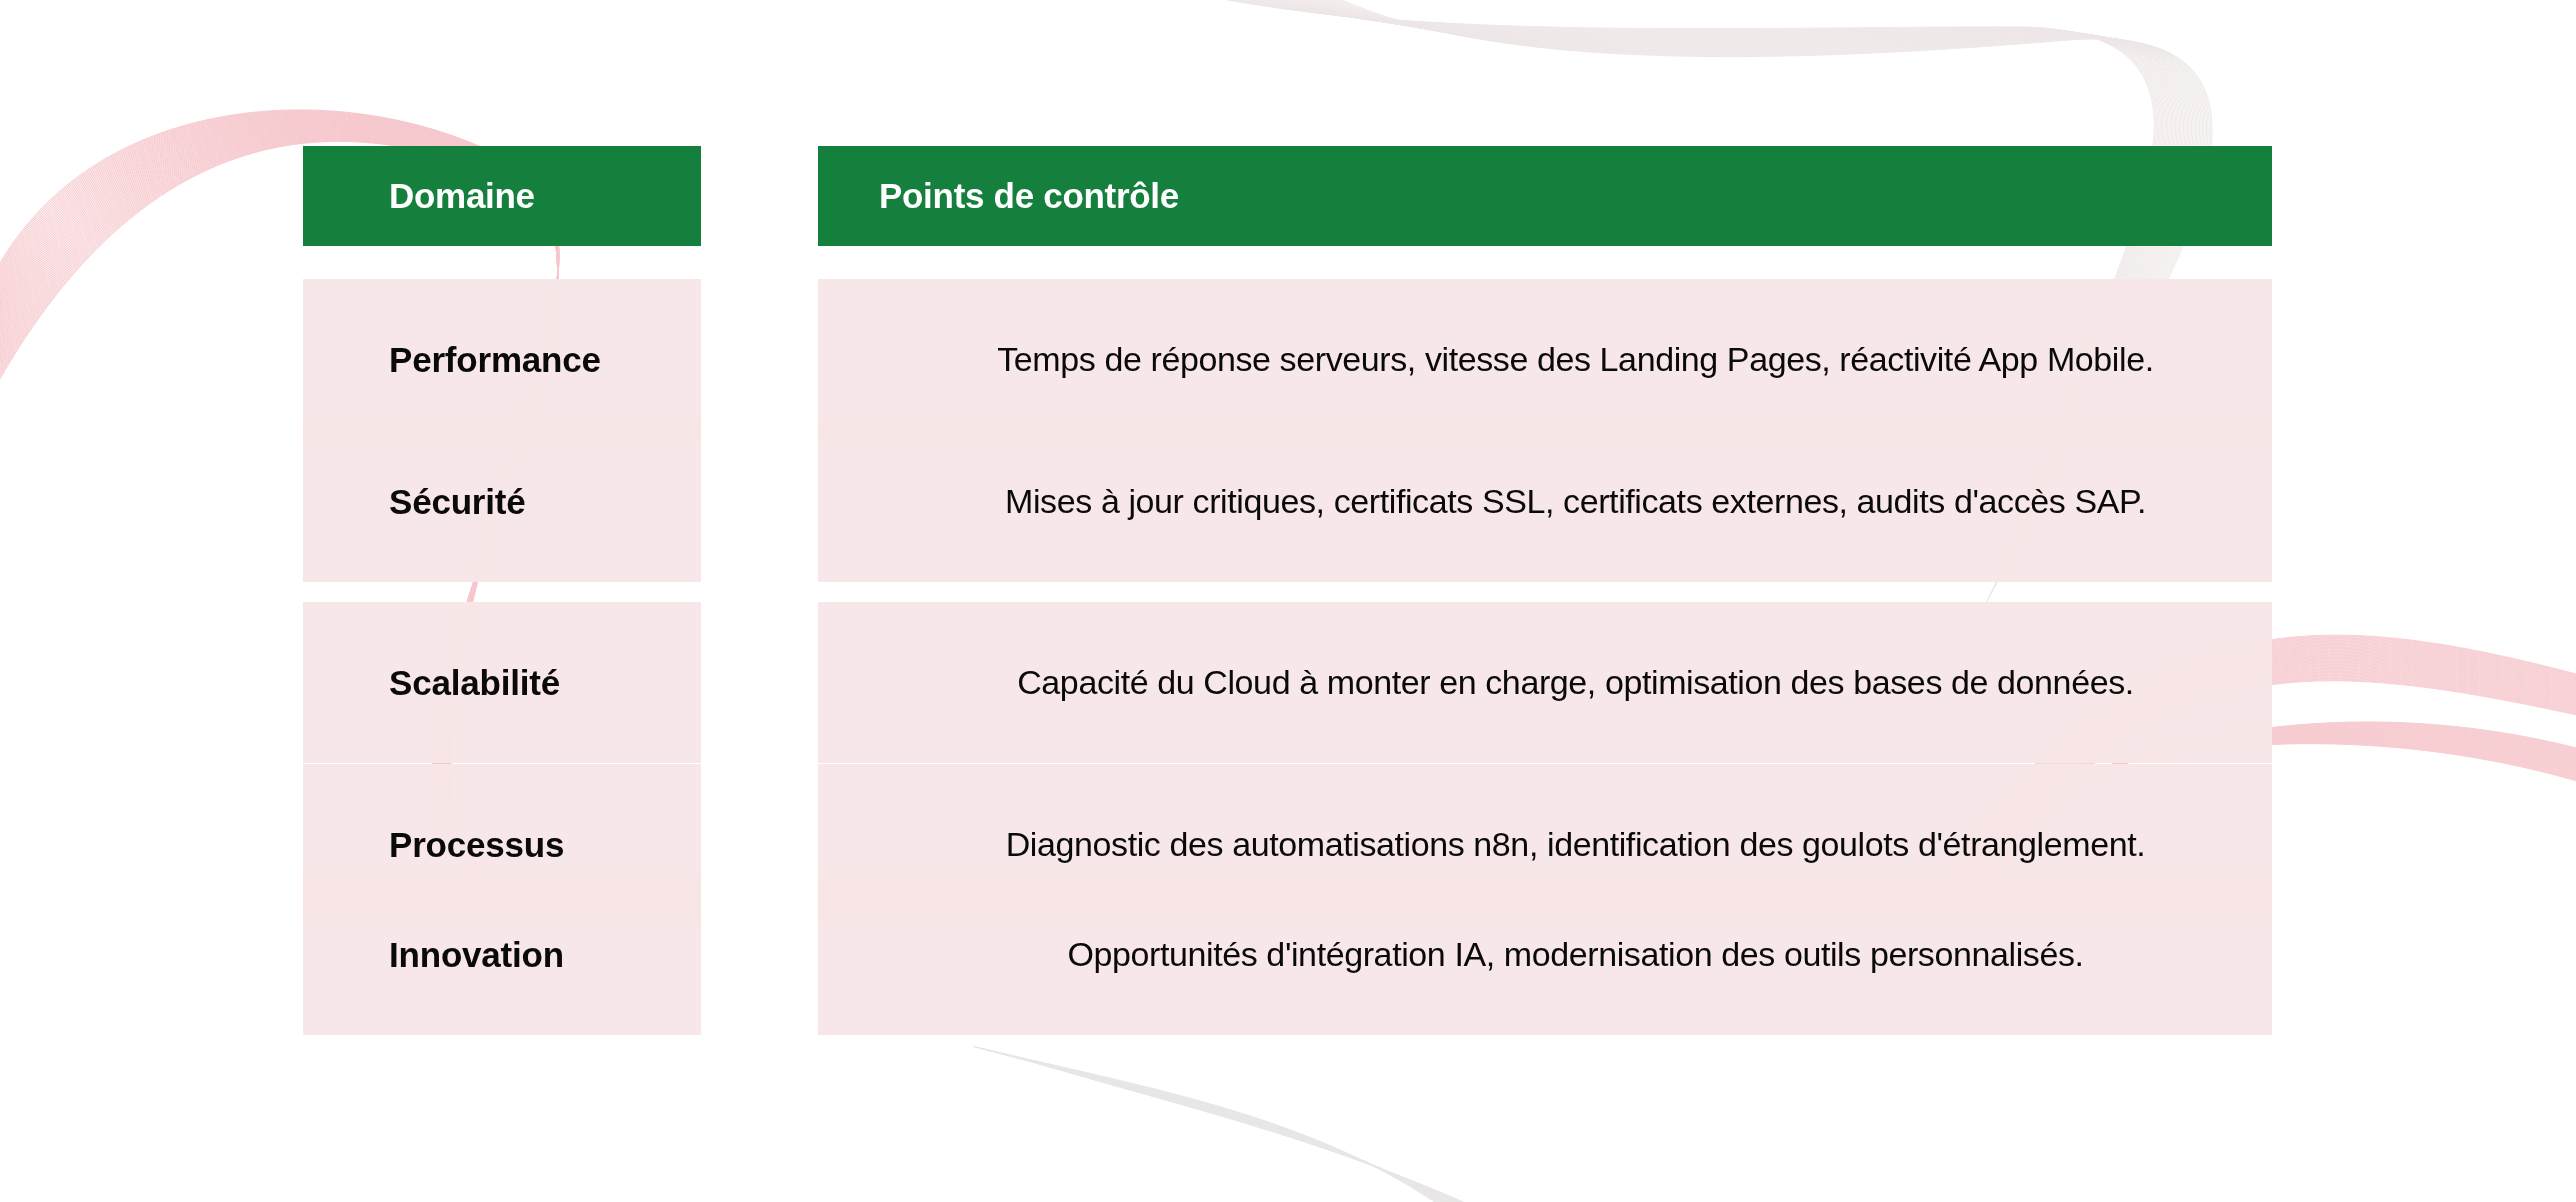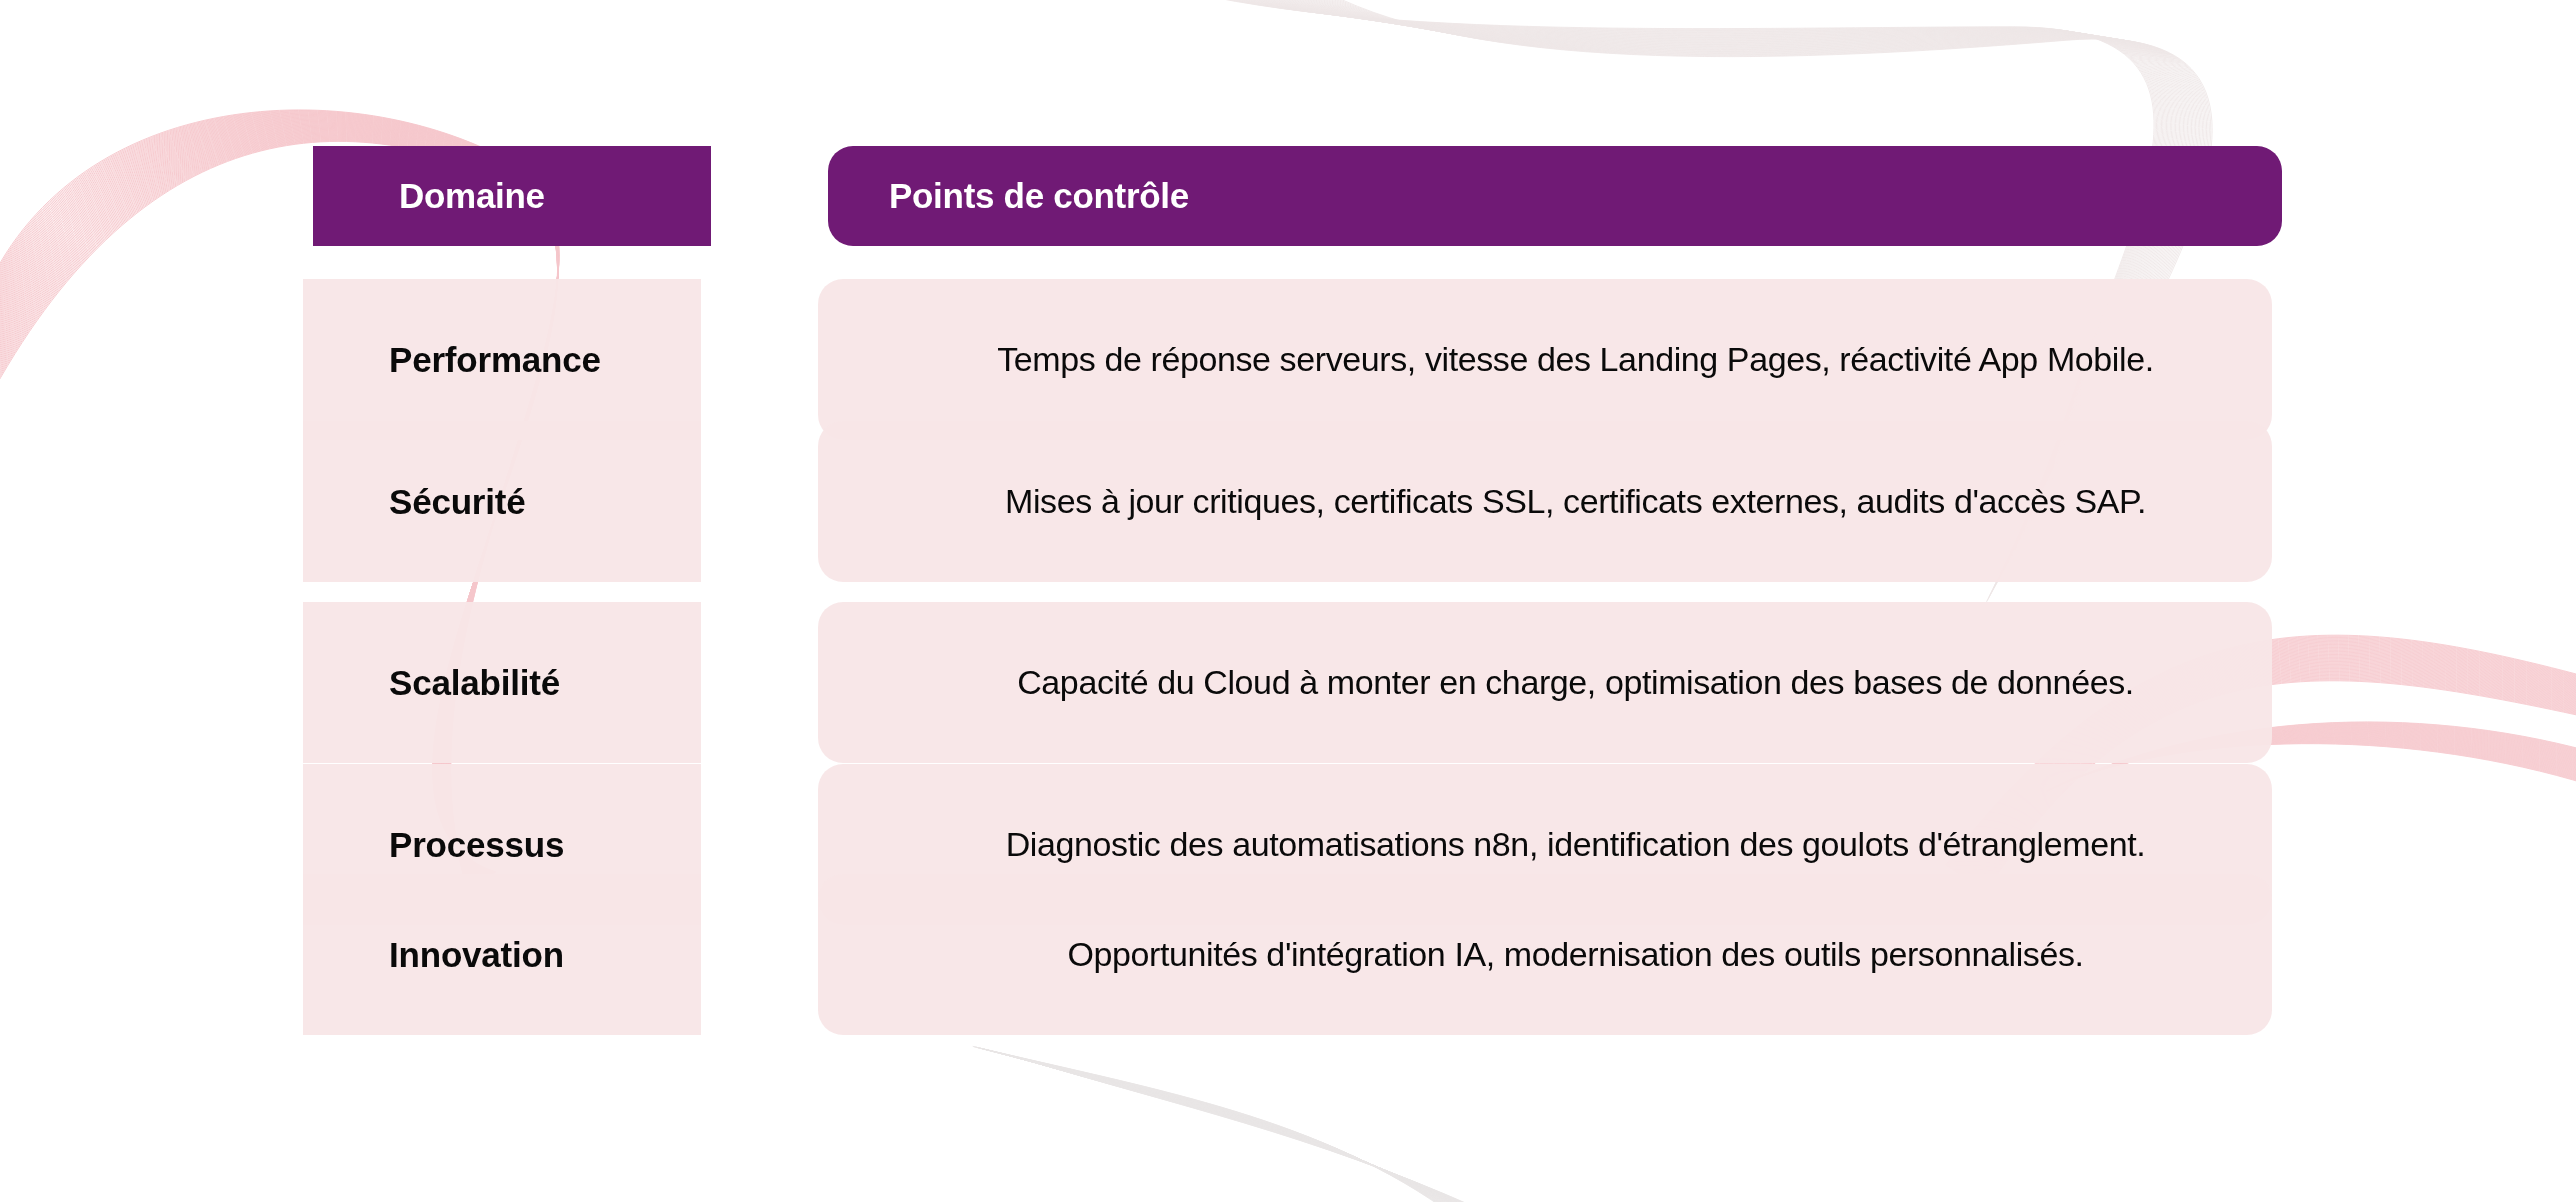--- a/index.html
+++ b/index.html
@@ -23,30 +23,29 @@
     }
     .cell {
       position: absolute;
       box-sizing: border-box;
       display: flex;
       align-items: center;
       z-index: 1;
       white-space: nowrap;
     }
     .col-domain { left: 303px; width: 398px; padding-left: 86px; }
-    .col-points { left: 818px; width: 1454px; padding-left: 61px; border-radius: 25px; }
+    .col-points { left: 818px; width: 1454px; padding-left: 61px; }
     .header-cell {
       top: 146px;
       height: 100px;
-      background: #701a75;
+      background: #15803d;
       color: #ffffff;
       font-weight: bold;
       font-size: 35px;
       letter-spacing: -0.3px;
-      margin-left: 10px;
     }
     .row-cell {
       height: 161px;
       background: rgba(248, 230, 231, 0.96);
       color: #0a0a0a;
       font-size: 34px;
     }
     .row-cell.col-domain {
       font-weight: bold;
       font-size: 35px;

